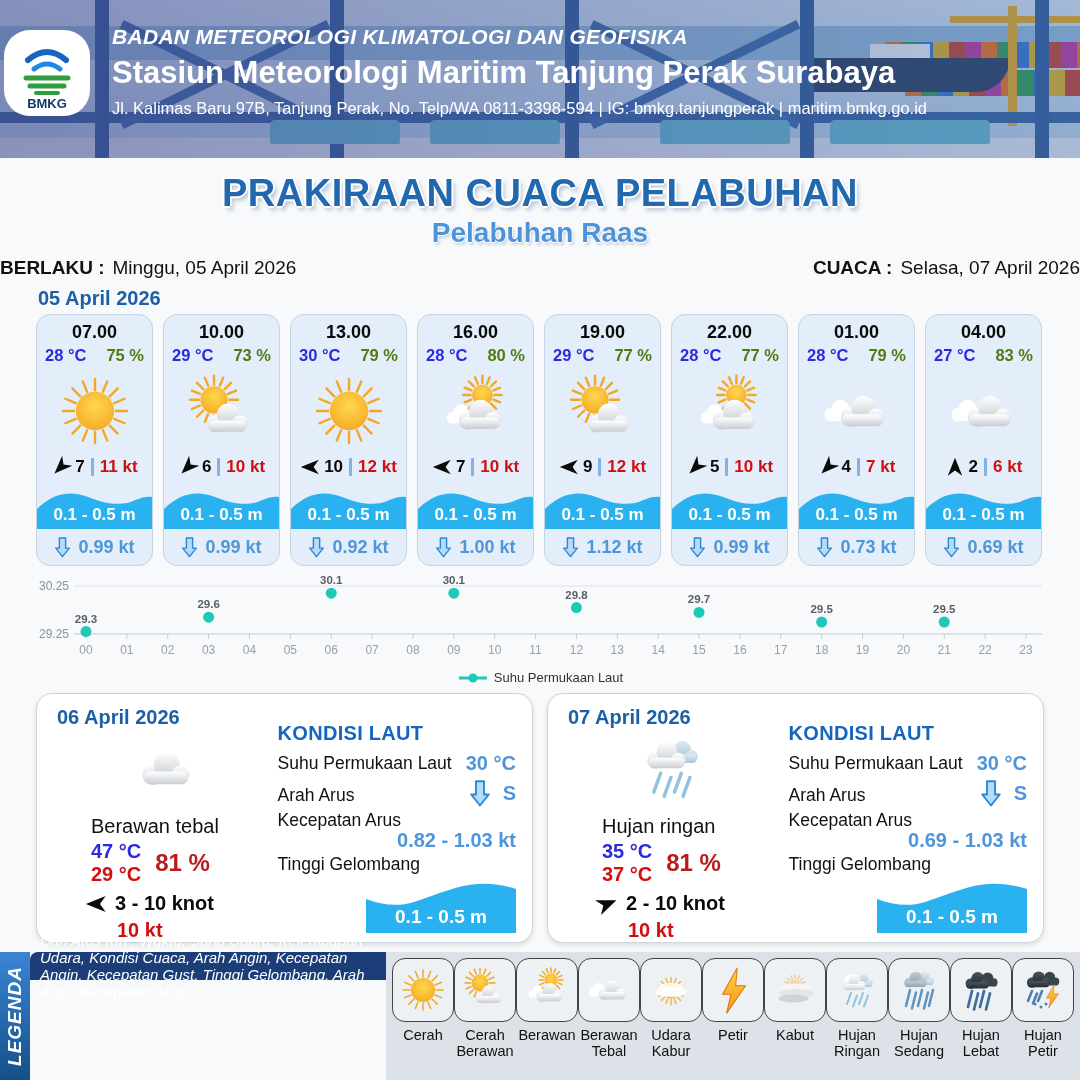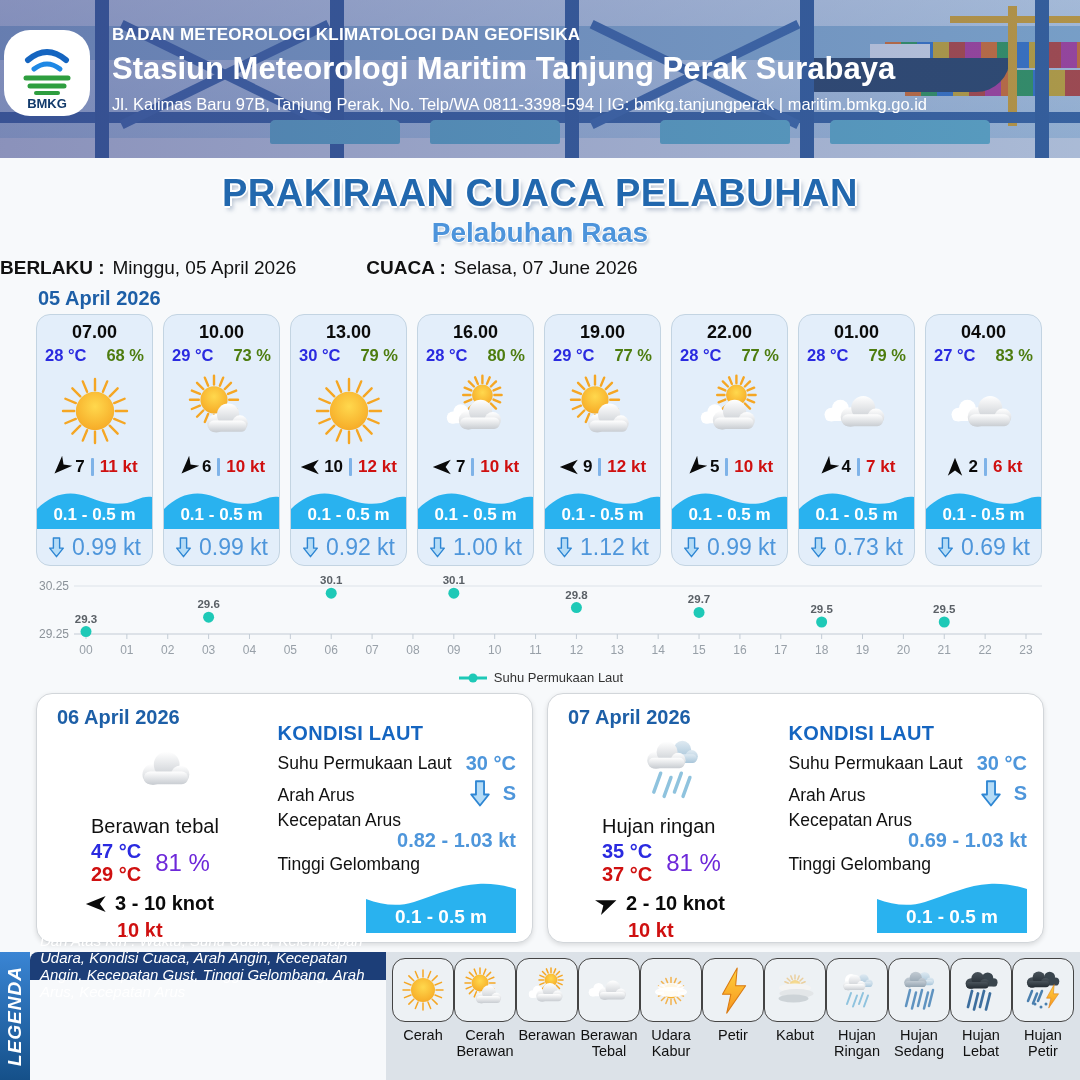--- a/index.html
+++ b/index.html
@@ -16,69 +16,69 @@
   .containers { position:absolute; top:42px; height:26px;
     background:repeating-linear-gradient(90deg,#e7701d 0 16px,#2e9e4f 16px 32px,#3477c9 32px 48px,#d8b021 48px 64px,#c2412e 64px 80px,#b73a98 80px 96px); }
   .ship { position:absolute; top:58px; left:800px; width:210px; height:34px; background:#27415c; border-radius:0 0 40px 18px; }
   .ship:before { content:""; position:absolute; left:70px; top:-14px; width:60px; height:14px; background:#e8eef2; }
   .crane-mast { position:absolute; left:1008px; top:6px; width:9px; height:120px; background:#e0a81f; }
   .crane-arm { position:absolute; left:950px; top:16px; width:130px; height:7px; background:#e0a81f; }
   .seat { position:absolute; top:120px; height:24px; border-radius:5px 5px 2px 2px; background:#62b7ca; }
   .overlay { position:absolute; inset:0; background:linear-gradient(90deg,rgba(62,66,140,.50),rgba(64,96,168,.30)); }
   .bmkg-logo { position:absolute; left:4px; top:30px; z-index:3; }
   .head-text { position:absolute; left:112px; top:25px; z-index:3; color:#fff; }
-  .head-agency { font-size:17px; font-weight:bold; letter-spacing:.3px; }
+  .head-agency { font-size:21px; font-weight:bold; letter-spacing:.3px;font-style:italic; }
   .head-station { font-size:31px; font-weight:bold; margin-top:6px; }
   .head-address { font-size:16.5px; margin-top:8px; }
 
   
   .titlebox { text-align:center; padding-top:14px; }
   .main-title { font-size:38px; font-weight:800; letter-spacing:.5px; color:#2268ae;
     text-shadow:2px 0 0 #fff,-2px 0 0 #fff,0 2px 0 #fff,0 -2px 0 #fff,3px 4px 4px rgba(60,90,130,.35); }
   .subtitle { font-size:28px; font-weight:bold; color:#4d94db; margin-top:2px;
     text-shadow:1px 0 0 #fff,-1px 0 0 #fff,0 1px 0 #fff,2px 3px 3px rgba(60,90,130,.25); }
-  .validity { display:flex; justify-content:flex-start; gap:70px; margin-top:8px; font-size:19px; color:#111; }
+  .validity { display:flex; justify-content:space-between; gap:70px; margin-top:8px; font-size:19px; color:#111; }
   .validity .b { font-weight:bold; margin-right:8px; }
 
   
   .fdate { margin:8px 0 4px 38px; font-size:20px; font-weight:bold; color:#1d5fa7; }
   .cards { display:flex; gap:10px; margin:0 36px; }
   .card { width:117px; height:252px; background:#e3eefa; border:1px solid #c3d4e2; border-radius:14px;
     overflow:hidden; display:flex; flex-direction:column; }
   .ctime { text-align:center; font-size:18px; font-weight:bold; color:#0a0a0a; padding-top:7px; }
   .crow { display:flex; justify-content:space-between; padding:3px 8px 0 8px; font-size:16.5px; font-weight:bold; }
   .ctemp { color:#2a2ae0; } .chum { color:#4d7c0f; }
   .cicon { flex:1; display:flex; align-items:center; justify-content:center; }
   .cwind { display:flex; align-items:center; justify-content:center; gap:4px; padding-bottom:4px; }
   .warr { display:inline-flex; width:20px; height:20px; }
   .wnum { font-size:17px; font-weight:bold; color:#0a0a0a; }
   .wsep { display:inline-block; width:3px; height:18px; background:#7fb3e8; margin:0 2px; border-radius:1px; }
   .wgust { font-size:17px; font-weight:bold; color:#cf1010; }
   .cwave { position:relative; height:48px; flex:none; }
   .cwave svg { display:block; width:100%; height:100%; }
   .wavetext { position:absolute; left:0; right:0; bottom:4px; text-align:center; color:#fff; font-size:17px; font-weight:bold; }
   .ccur { height:36px; display:flex; align-items:center; justify-content:center; gap:7px; }
-  .curtext { font-size:23px; font-weight:normal; color:#4e96db;text-align:right; }
+  .curtext { font-size:18px; font-weight:bold; color:#4e96db;text-align:right; }
 
   
   .chartwrap { margin:6px 34px 0 36px; }
   .chart-legend { display:flex; align-items:center; justify-content:center; gap:7px; font-size:13px; color:#333; margin-top:2px; }
 
   
   .days { display:flex; gap:14px; margin:8px 36px 0 36px; }
   .daycard { width:498px; height:250px; background:#fff; border:1px solid #d2d6da; border-radius:16px;
     box-shadow:0 2px 5px rgba(0,0,0,.12); padding:12px 16px 10px 20px; display:flex; }
   .dleft { width:45%; }
   .ddate { font-size:20px; font-weight:bold; color:#1d5fa7; }
   .dicon { text-align:center; margin-top:-4px; }
   .dcond { font-size:20px; color:#111; margin:0 0 2px 34px; }
   .dtemps { display:flex; align-items:center; gap:14px; margin-left:34px; }
   .dtmin { font-size:20px; font-weight:bold; color:#2a2ae0; }
   .dtmax { font-size:20px; font-weight:bold; color:#cf1010; }
-  .dhum  { font-size:24px; font-weight:normal; color:#6d28d9; }
+  .dhum  { font-size:24px; font-weight:bold; color:#b91c1c; }
   .dwind { display:flex; align-items:center; gap:8px; margin:6px 0 0 28px; font-size:20px; font-weight:bold; color:#0a0a0a; }
   .dgust { margin:4px 0 0 60px; font-size:20px; font-weight:bold; color:#cf1010; }
   .dright { flex:1; padding-left:14px; padding-top:16px; }
   .ktitle { font-size:20px; font-weight:800; color:#1565c0; letter-spacing:.3px; }
   .krow { display:flex; justify-content:space-between; align-items:center; margin-top:7px; }
   .klabel { font-size:17.5px; color:#111; }
   .kval { font-size:20px; font-weight:bold; color:#4e96db; }
   .kdir { display:flex; align-items:center; gap:12px; margin-top:-4px; }
   .kspeed { text-align:right; font-size:20px; font-weight:bold; color:#4e96db; margin-top:-2px; }
   .kwave { position:relative; width:150px; height:56px; margin-left:auto; margin-top:2px; }
@@ -172,31 +172,31 @@
       <div class="head-station">Stasiun Meteorologi Maritim Tanjung Perak Surabaya</div>
       <div class="head-address">Jl. Kalimas Baru 97B, Tanjung Perak, No. Telp/WA 0811-3398-594 | IG: bmkg.tanjungperak | maritim.bmkg.go.id</div>
     </div>
   </header>
 
   <section class="titlebox">
     <div class="main-title">PRAKIRAAN CUACA PELABUHAN</div>
     <div class="subtitle">Pelabuhan Raas</div>
     <div class="validity">
       <span><span class="b">BERLAKU :</span><span>Minggu, 05 April 2026</span></span>
-      <span><span class="b">CUACA :</span><span>Selasa, 07 June 2026</span></span>
+      <span><span class="b">CUACA :</span><span>Selasa, 07 April 2026</span></span>
     </div>
   </section>
 
   <div class="fdate">05 April 2026</div>
   <div class="cards">
   <div class="card">
     <div class="ctime">07.00</div>
     <div class="crow">
       <span class="ctemp">28 °C</span>
-      <span class="chum">68 %</span>
+      <span class="chum">75 %</span>
     </div>
     <div class="cicon">
           <svg viewBox="0 0 100 100" width="80" height="80">
             <line x1="76.0" y1="50.0" x2="90.0" y2="50.0" stroke="#f5a623" stroke-width="3" stroke-linecap="round"></line>
             <line x1="74.0" y1="59.9" x2="87.0" y2="65.3" stroke="#f5a623" stroke-width="3" stroke-linecap="round"></line>
             <line x1="68.4" y1="68.4" x2="78.3" y2="78.3" stroke="#f5a623" stroke-width="3" stroke-linecap="round"></line>
             <line x1="59.9" y1="74.0" x2="65.3" y2="87.0" stroke="#f5a623" stroke-width="3" stroke-linecap="round"></line>
             <line x1="50.0" y1="76.0" x2="50.0" y2="90.0" stroke="#f5a623" stroke-width="3" stroke-linecap="round"></line>
             <line x1="40.1" y1="74.0" x2="34.7" y2="87.0" stroke="#f5a623" stroke-width="3" stroke-linecap="round"></line>
             <line x1="31.6" y1="68.4" x2="21.7" y2="78.3" stroke="#f5a623" stroke-width="3" stroke-linecap="round"></line>

